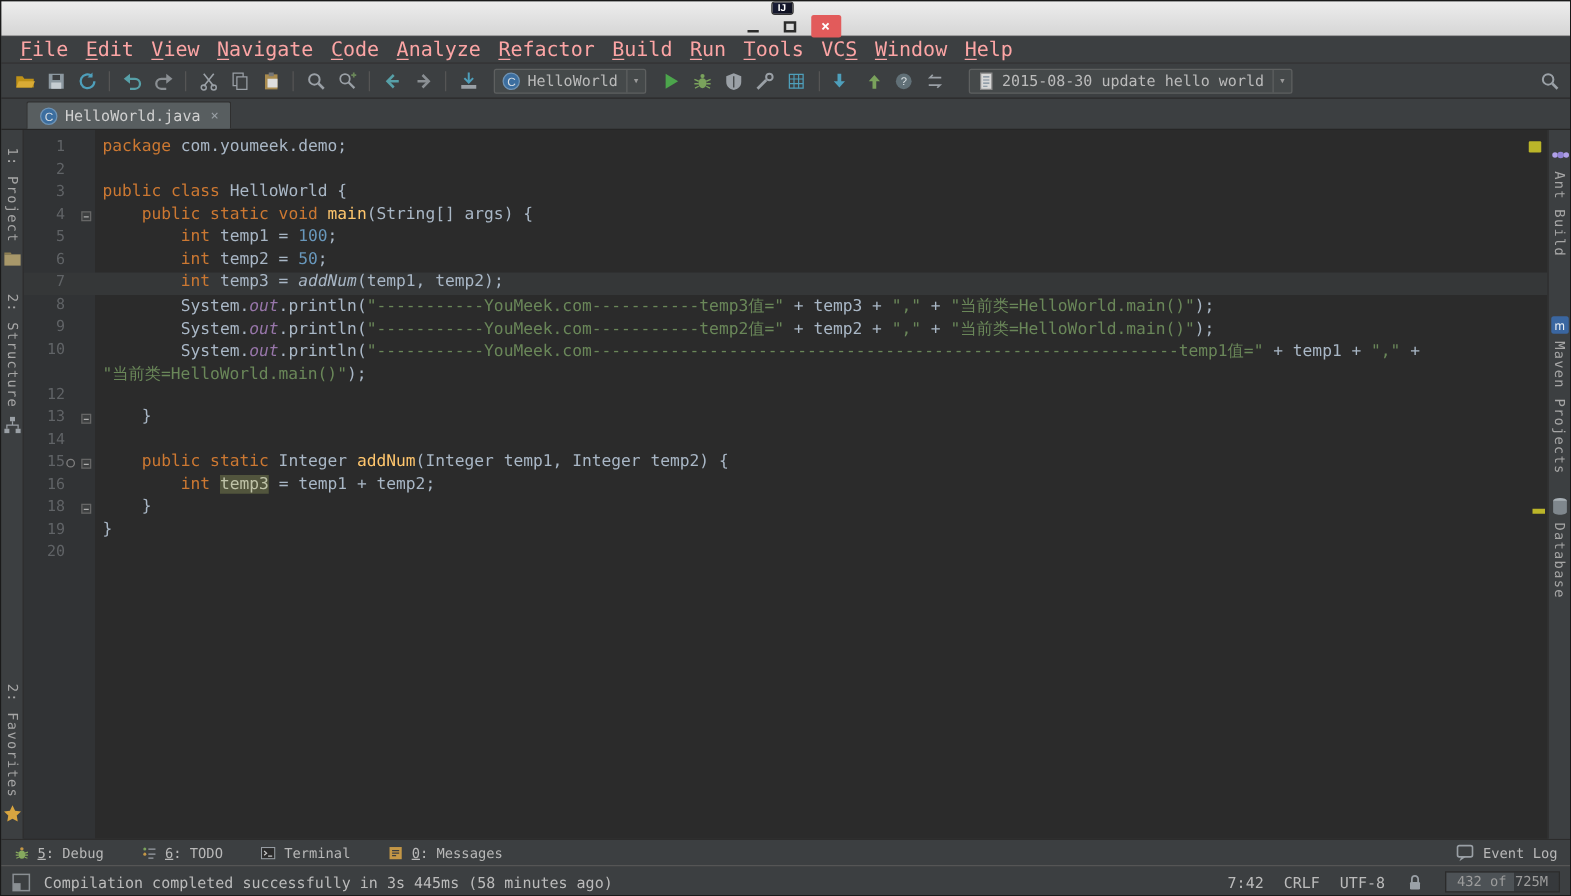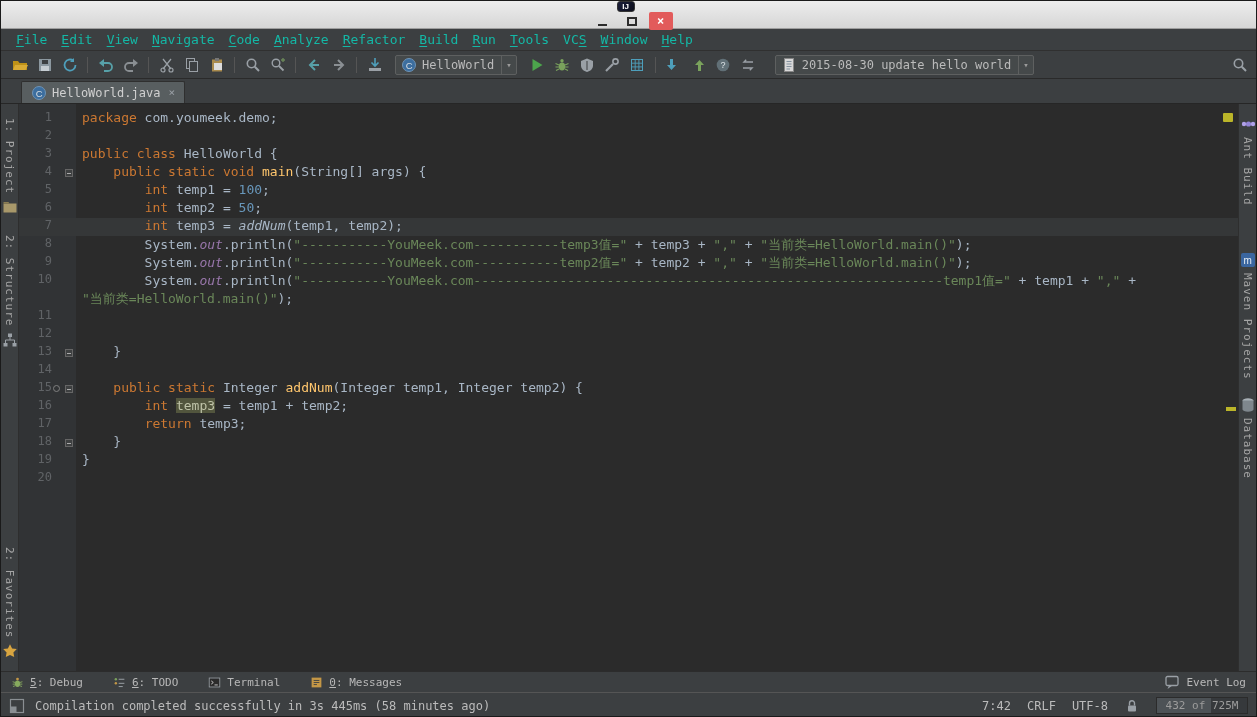--- a/index.html
+++ b/index.html
@@ -11,21 +11,21 @@
   .app-logo { width:18px; height:18px; border-radius:3px; background:linear-gradient(135deg,#1b1f3a,#0b0d1a); color:#fff; font:bold 8px "Liberation Sans",sans-serif; display:flex; align-items:center; justify-content:center; margin-right:6px; border:1px solid #333;}
   .win-title { flex:1; text-align:center; font:13px "Liberation Sans",sans-serif; color:#1c1c1c; white-space:nowrap; overflow:hidden; }
   .win-controls { display:flex; gap:5px; margin-left:6px; }
   .wc { width:24px; height:18px; display:flex; align-items:center; justify-content:center; }
   .wc-min i { display:block; width:9px; height:2px; background:#2c2c2c; margin-top:8px; }
   .wc-max i { display:block; width:10px; height:9px; border:2px solid #2c2c2c; }
   .wc-close { background:#E25B5B; border-radius:2px; color:#fff; font:bold 12px "DejaVu Sans Mono",monospace; }
 
   
   .menubar { height:22px; background:#3C3F41; display:flex; align-items:center; padding-left:8px; border-bottom:1px solid #303030; }
-  .menu-item { padding:2px 7px; font-size:13px; color:#14b8a6; cursor:default; }
+  .menu-item { padding:2px 7px; font-size:16px; color:#fca5a5; cursor:default; }
   .menu-item u { text-underline-offset:2px; }
 
   
   .toolbar { height:28px; background:#3C3F41; display:flex; align-items:center; padding:0 6px; border-bottom:1px solid #2A2A2A; position:relative; }
   .tbtn { width:25px; height:22px; display:flex; align-items:center; justify-content:center; border-radius:3px; }
   .tsep { width:1px; height:16px; background:#555; margin:0 5px; }
   .icon svg { display:block; }
   .combo { height:20px; border:1px solid #5E6060; background:#45494A; border-radius:2px; display:flex; align-items:center; padding:0 0 0 5px; margin:0 8px; gap:5px; font-size:12px; color:#BBBBBB; white-space:nowrap; }
   .combo .arrow { font-size:9px; color:#9a9a9a; border-left:1px solid #5E6060; padding:0 4px; height:100%; display:flex; align-items:center; margin-left:2px; }
   .toolbar-search { position:absolute; right:4px; top:3px; }
@@ -378,27 +378,25 @@
           <div class="crow"><span class="ln">2</span><span class="mcol"></span><span class="fcol"></span><span class="cbody"></span></div>
           <div class="crow"><span class="ln">3</span><span class="mcol"></span><span class="fcol"></span><span class="cbody"><span class="k">public class</span><span class="p"> HelloWorld {</span></span></div>
           <div class="crow"><span class="ln">4</span><span class="mcol"></span><span class="fcol"><span class="fm"></span></span><span class="cbody"><span class="p">    </span><span class="k">public static void</span><span class="p"> </span><span class="d">main</span><span class="p">(String[] args) {</span></span></div>
           <div class="crow"><span class="ln">5</span><span class="mcol"></span><span class="fcol"></span><span class="cbody"><span class="p">        </span><span class="k">int</span><span class="p"> temp1 = </span><span class="n">100</span><span class="p">;</span></span></div>
           <div class="crow"><span class="ln">6</span><span class="mcol"></span><span class="fcol"></span><span class="cbody"><span class="p">        </span><span class="k">int</span><span class="p"> temp2 = </span><span class="n">50</span><span class="p">;</span></span></div>
           <div class="crow cur"><span class="ln">7</span><span class="mcol"></span><span class="fcol"></span><span class="cbody"><span class="p">        </span><span class="k">int</span><span class="p"> temp3 = </span><span class="c">addNum</span><span class="p">(temp1, temp2);</span></span></div>
           <div class="crow"><span class="ln">8</span><span class="mcol"></span><span class="fcol"></span><span class="cbody"><span class="p">        System.</span><span class="f">out</span><span class="p">.println(</span><span class="s">"-----------YouMeek.com-----------temp3值="</span><span class="p"> + temp3 + </span><span class="s">","</span><span class="p"> + </span><span class="s">"当前类=HelloWorld.main()"</span><span class="p">);</span></span></div>
           <div class="crow"><span class="ln">9</span><span class="mcol"></span><span class="fcol"></span><span class="cbody"><span class="p">        System.</span><span class="f">out</span><span class="p">.println(</span><span class="s">"-----------YouMeek.com-----------temp2值="</span><span class="p"> + temp2 + </span><span class="s">","</span><span class="p"> + </span><span class="s">"当前类=HelloWorld.main()"</span><span class="p">);</span></span></div>
           <div class="crow"><span class="ln">10</span><span class="mcol"></span><span class="fcol"></span><span class="cbody"><span class="p">        System.</span><span class="f">out</span><span class="p">.println(</span><span class="s">"-----------YouMeek.com------------------------------------------------------------temp1值="</span><span class="p"> + temp1 + </span><span class="s">","</span><span class="p"> +</span></span></div>
           <div class="crow"><span class="ln"></span><span class="mcol"></span><span class="fcol"></span><span class="cbody"><span class="s">"当前类=HelloWorld.main()"</span><span class="p">);</span></span></div>
-          <div class="crow"><span class="ln">11</span><span class="mcol"></span><span class="fcol"></span><span class="cbody"></span></div>
           <div class="crow"><span class="ln">12</span><span class="mcol"></span><span class="fcol"></span><span class="cbody"></span></div>
           <div class="crow"><span class="ln">13</span><span class="mcol"></span><span class="fcol"><span class="fm"></span></span><span class="cbody"><span class="p">    }</span></span></div>
           <div class="crow"><span class="ln">14</span><span class="mcol"></span><span class="fcol"></span><span class="cbody"></span></div>
           <div class="crow"><span class="ln">15</span><span class="mcol"><span class="gm"></span></span><span class="fcol"><span class="fm"></span></span><span class="cbody"><span class="p">    </span><span class="k">public static</span><span class="p"> Integer </span><span class="d">addNum</span><span class="p">(Integer temp1, Integer temp2) {</span></span></div>
           <div class="crow"><span class="ln">16</span><span class="mcol"></span><span class="fcol"></span><span class="cbody"><span class="p">        </span><span class="k">int</span><span class="p"> </span><span class="h">temp3</span><span class="p"> = temp1 + temp2;</span></span></div>
-          <div class="crow"><span class="ln">17</span><span class="mcol"></span><span class="fcol"></span><span class="cbody"><span class="p">        </span><span class="k">return</span><span class="p"> temp3;</span></span></div>
           <div class="crow"><span class="ln">18</span><span class="mcol"></span><span class="fcol"><span class="fm"></span></span><span class="cbody"><span class="p">    }</span></span></div>
           <div class="crow"><span class="ln">19</span><span class="mcol"></span><span class="fcol"></span><span class="cbody"><span class="p">}</span></span></div>
           <div class="crow"><span class="ln">20</span><span class="mcol"></span><span class="fcol"></span><span class="cbody"></span></div>
         </div>
       <div class="inspection"></div>
       <div class="smark"></div>
     </div>
     <div class="stripe right">
         <span class="sbtn">
           <span class="icon">

